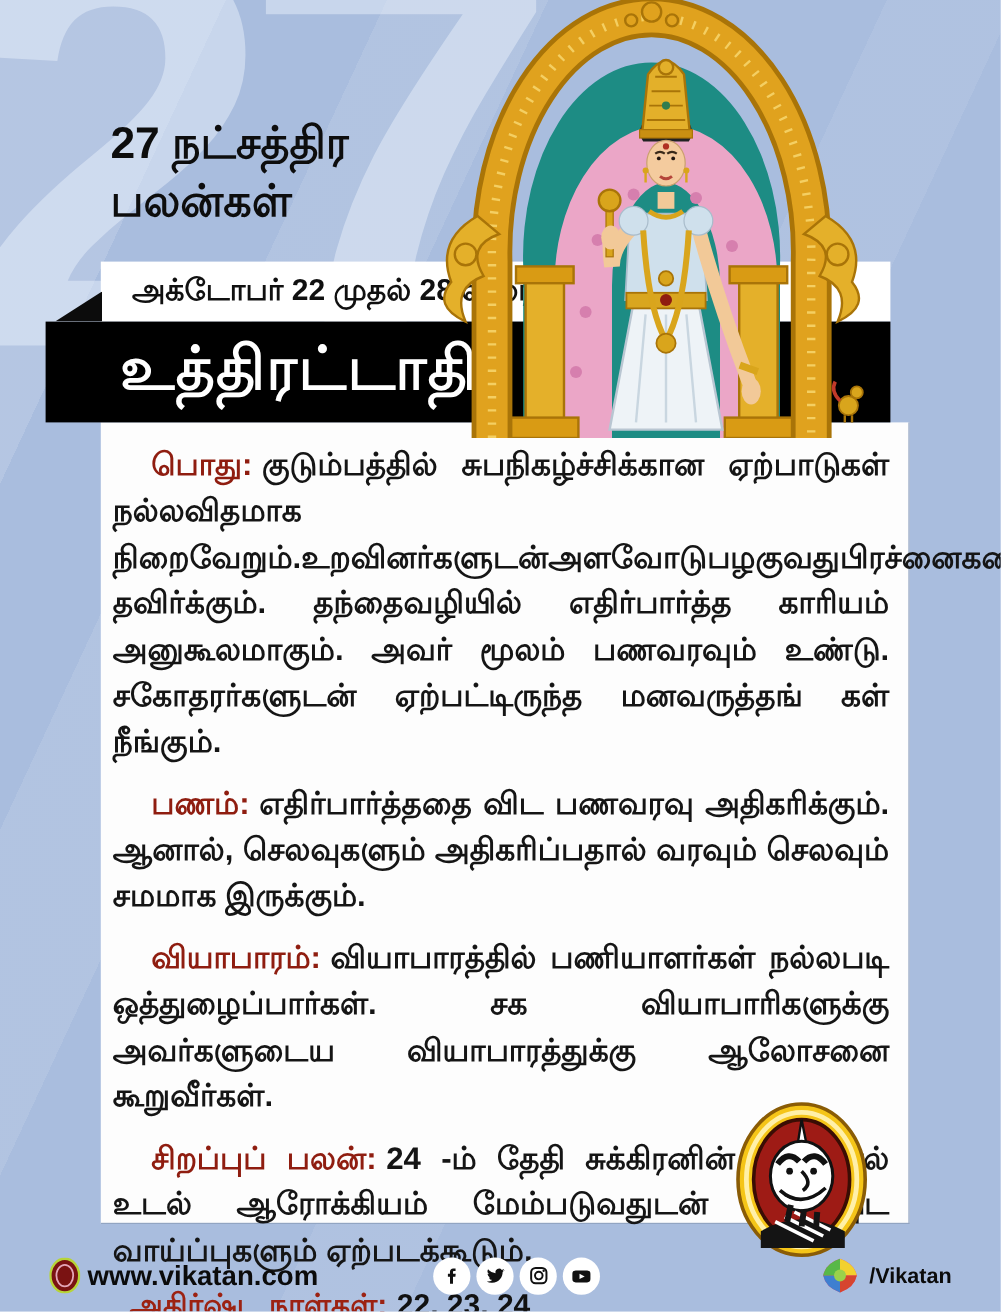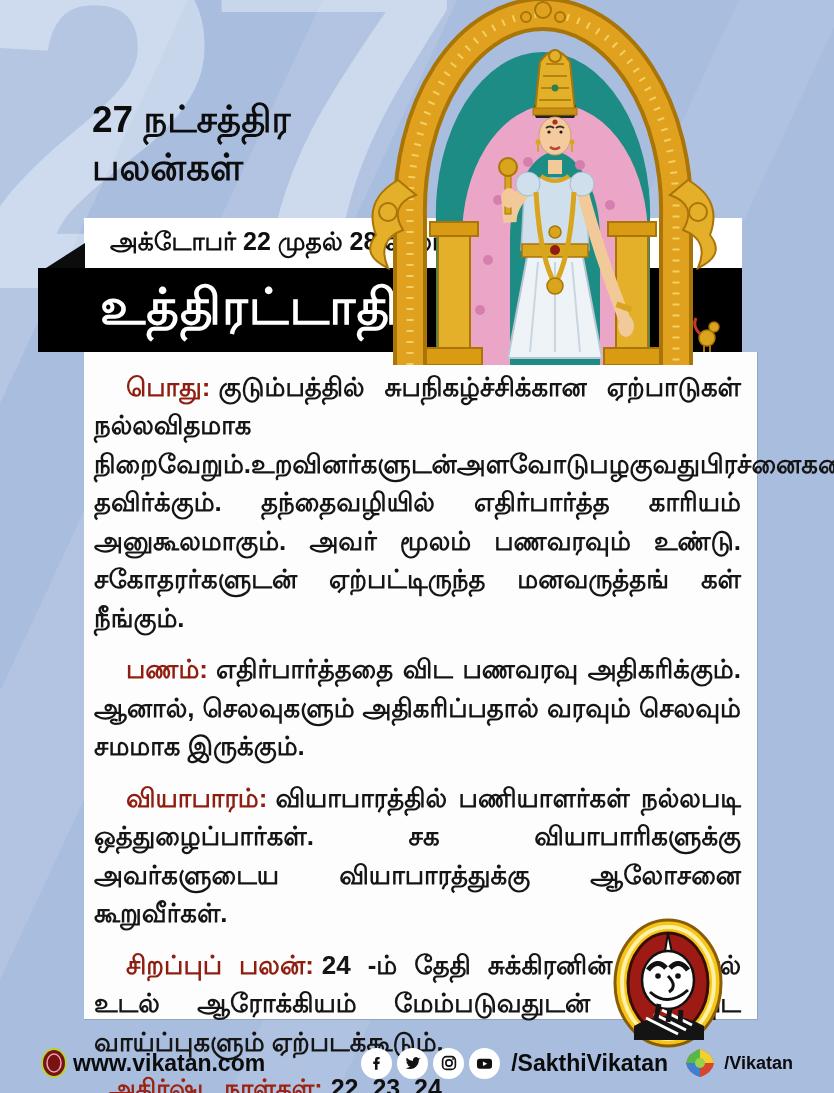--- a/index.html
+++ b/index.html
@@ -220,21 +220,20 @@
             <circle cx="12" cy="12" r="4.2"></circle>
             <circle cx="17.4" cy="6.6" r="1.3" fill="#111" stroke="none"></circle>
           </svg>
       </span>
       <span class="circle-icon">
         <svg width="19" height="19" viewBox="0 0 24 24">
             <rect x="2.5" y="6" width="19" height="12.5" rx="3.5" fill="#111"></rect>
             <path d="M10 9.5 L15.5 12.2 L10 15 Z" fill="#fff"></path>
           </svg>
       </span>
-      <span class="sakthi-label">/SakthiVikatan</span>
     </div>
     <div class="right-group">
       <svg width="32" height="32" viewBox="0 0 32 32">
         <path d="M16 2 Q28 6 30 16 Q28 26 16 30 Q4 26 2 16 Q4 6 16 2 Z" fill="#e8457a"></path>
         <path d="M16 2 Q28 6 30 16 L16 16 Z" fill="#f2d12e"></path>
         <path d="M30 16 Q28 26 16 30 L16 16 Z" fill="#d6452f"></path>
         <path d="M16 30 Q4 26 2 16 L16 16 Z" fill="#3e7fd0"></path>
         <path d="M2 16 Q4 6 16 2 L16 16 Z" fill="#58b847"></path>
         <circle cx="16" cy="16" r="5" fill="#9ad14b"></circle>
       </svg>

